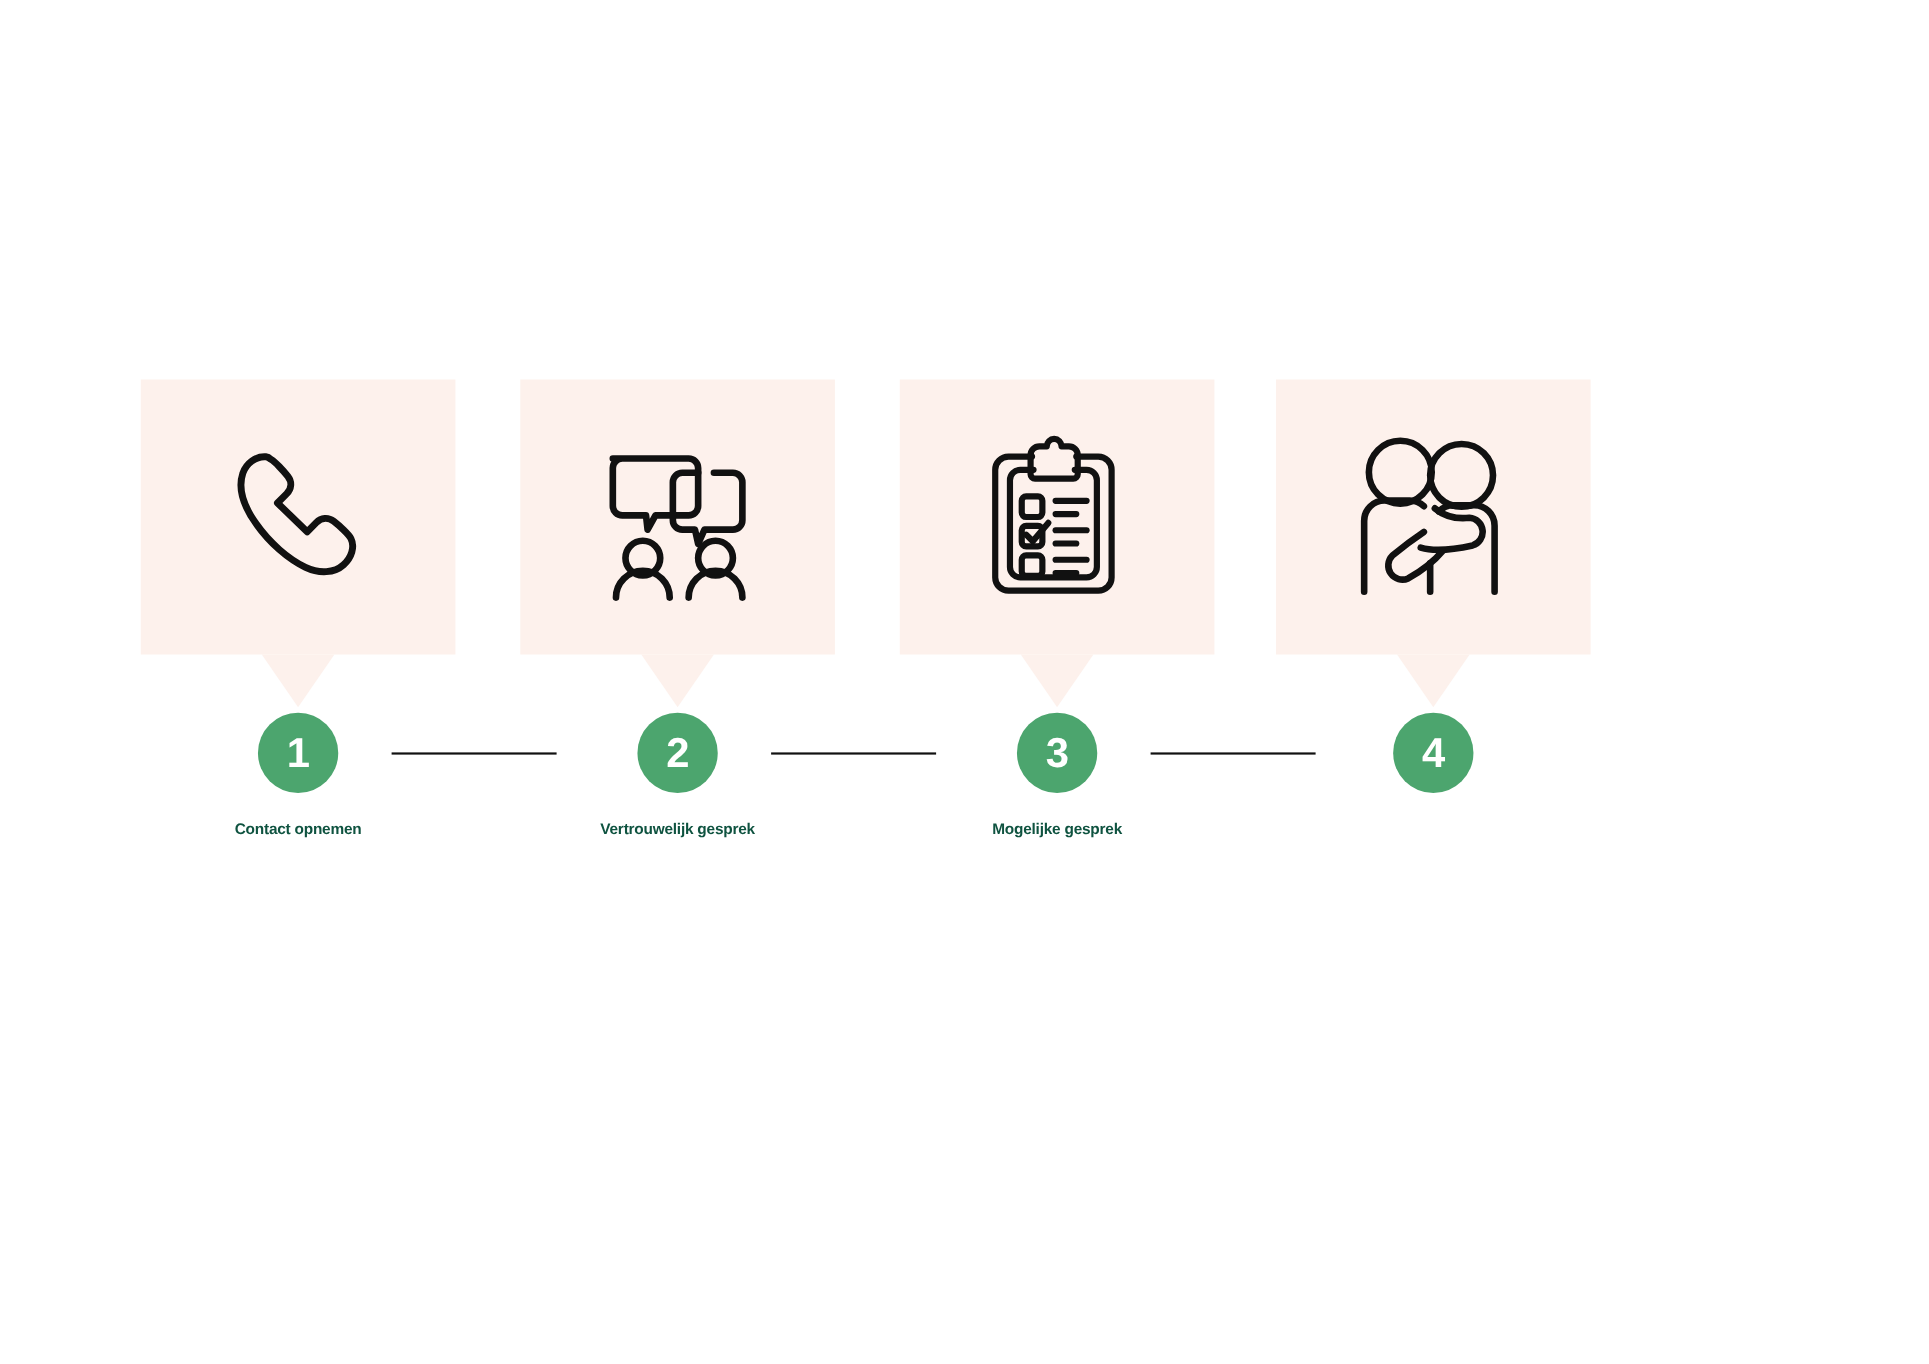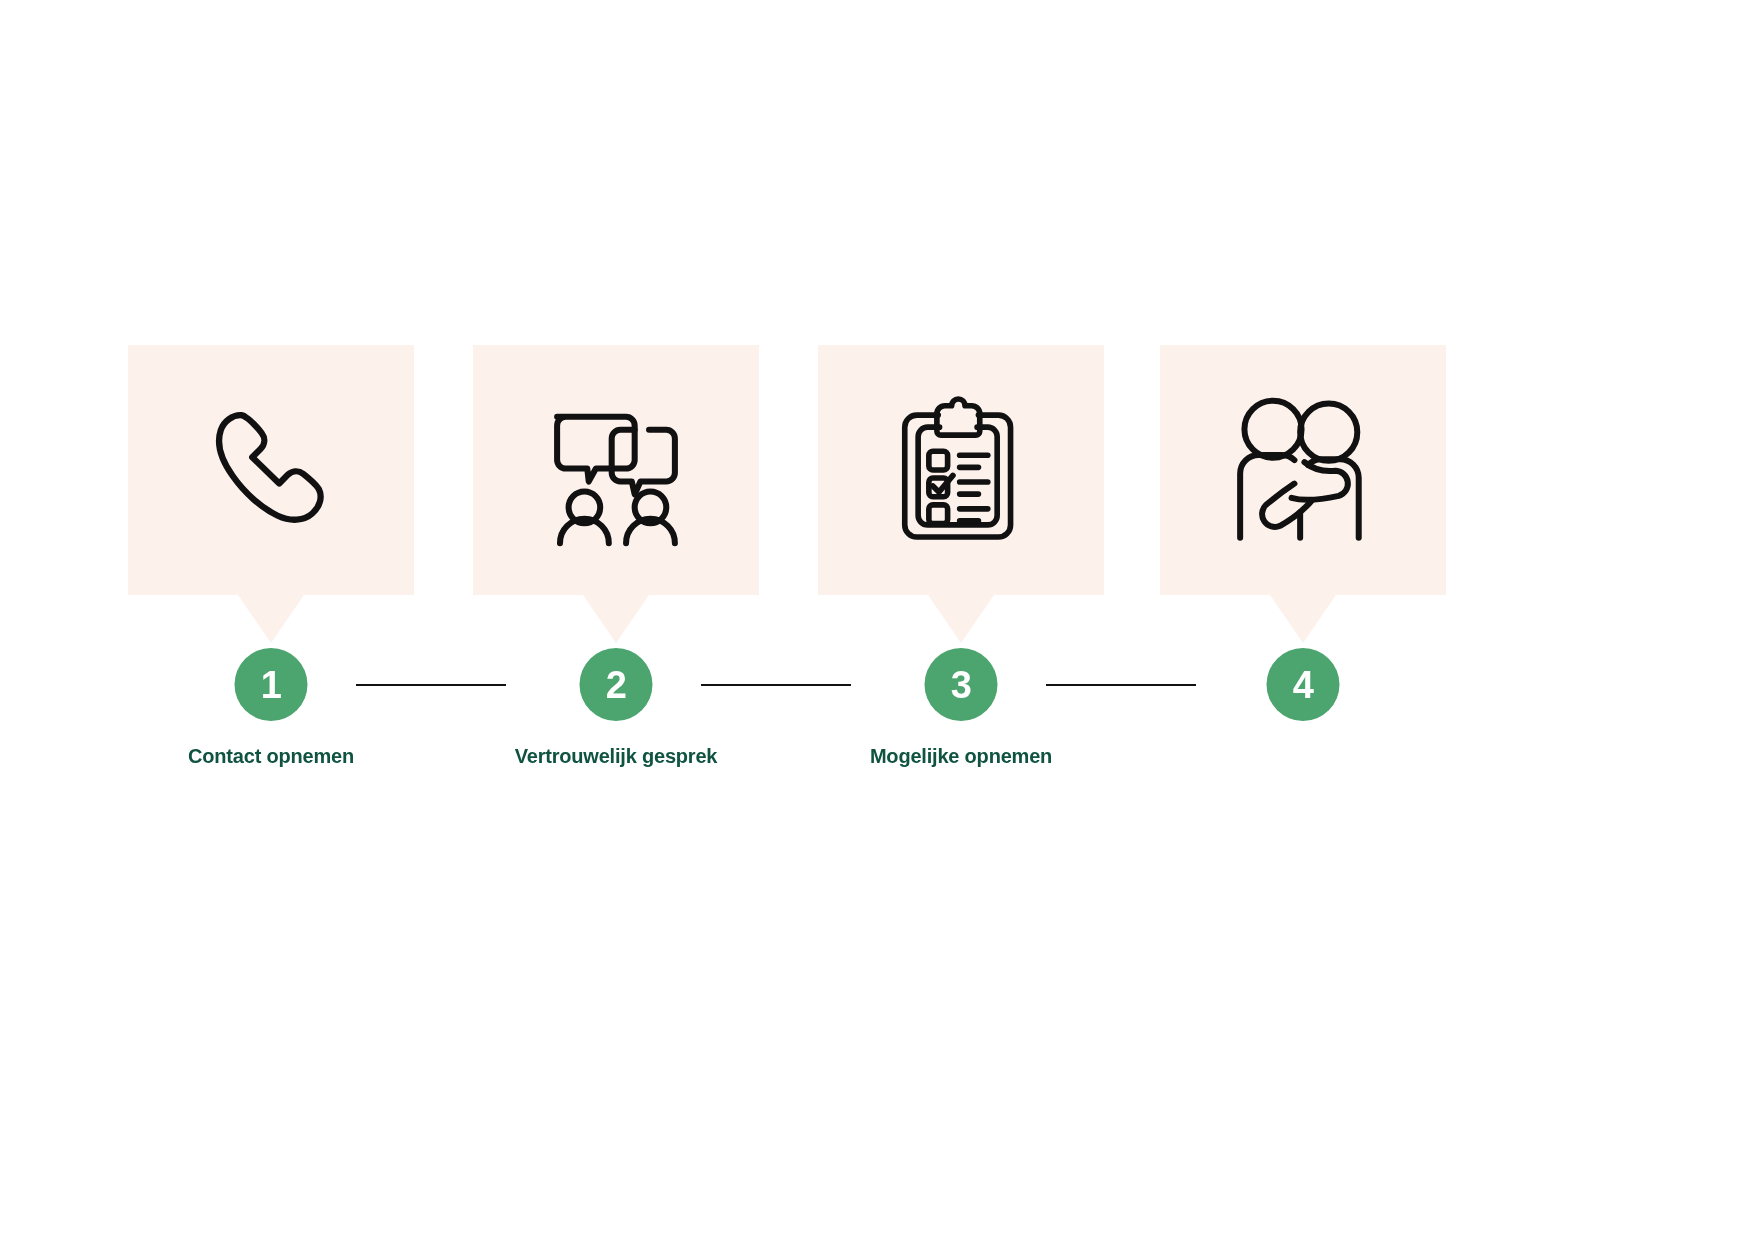--- a/index.html
+++ b/index.html
@@ -106,21 +106,21 @@
 
   
   .step-label {
     position: absolute;
     left: -60px;
     top: 400px;
     width: 406px;
     text-align: center;
     color: #0F5340;
     font-family: "Liberation Sans", sans-serif;
-    font-size: 20px;
+    font-size: 14px;
     font-weight: bold;
     letter-spacing: -0.2px;
     white-space: nowrap;
   }
 
   
   .connector {
     position: absolute;
     height: 0;
     border-top: 2.4px solid #111111;
@@ -207,21 +207,21 @@
           <path d="M49 74 H63"></path>
 
           <rect x="26" y="82" width="14" height="14" rx="3"></rect>
           <path d="M49 85 H70"></path>
           <path d="M49 94 H63"></path>
         </svg>
       </div>
       <div class="badge">
         <span class="badge-num">3</span>
       </div>
-      <div class="step-label">Mogelijke opnemen</div>
+      <div class="step-label">Mogelijke gesprek</div>
     </div>
 
     <div class="step step-4">
       <div class="bubble"></div>
       <div class="bubble-tail"></div>
       <div class="icon-wrap">
         <svg width="160" height="150" viewBox="0 0 112 105" fill="none" stroke="#111111" stroke-width="4.2" stroke-linecap="round" stroke-linejoin="round">
 
           <circle cx="35" cy="24" r="20"></circle>
 

